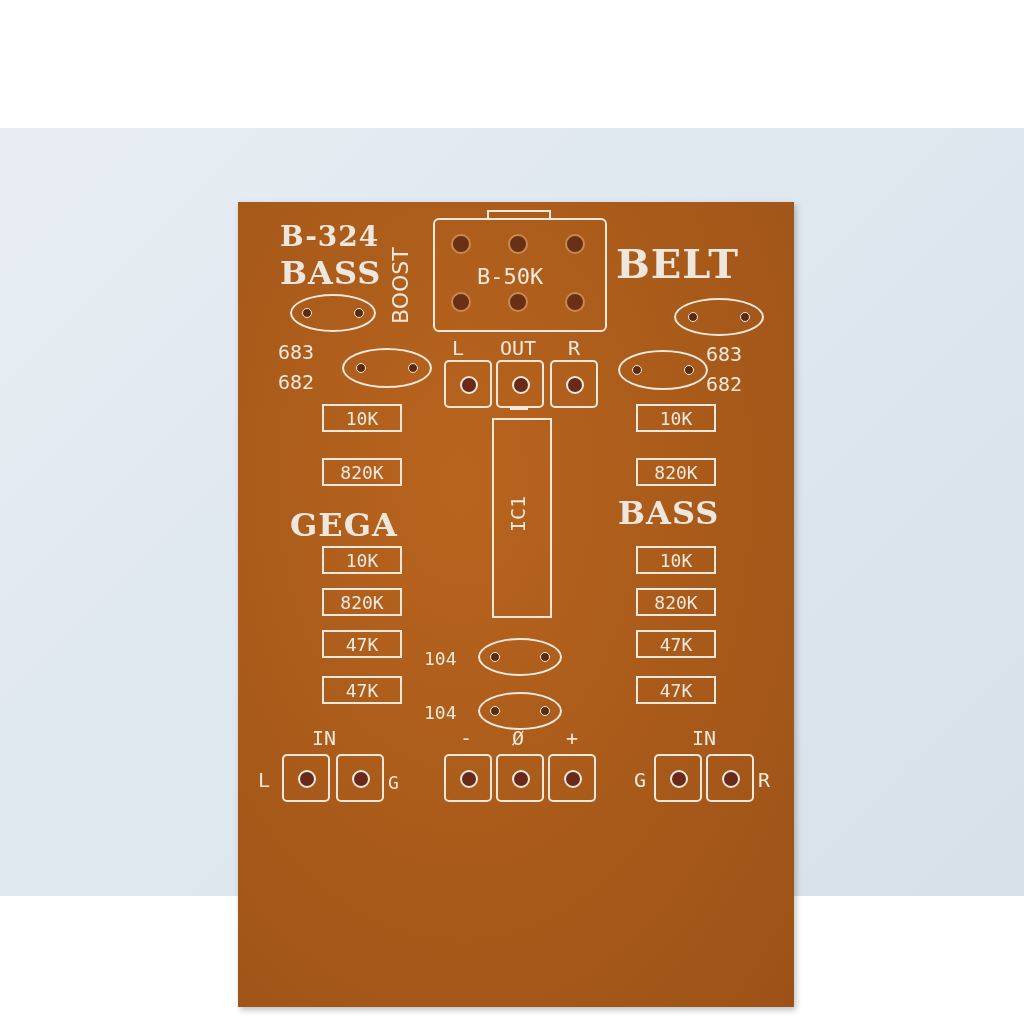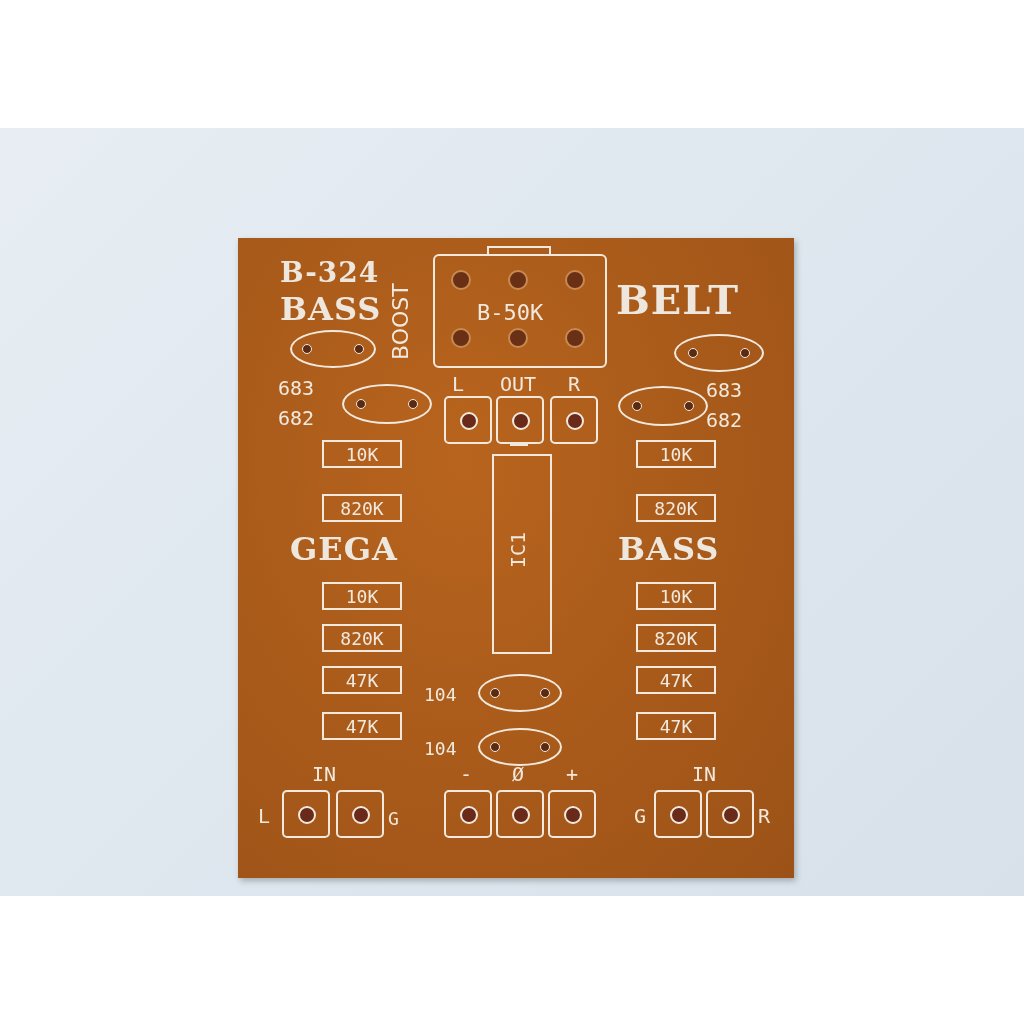--- a/index.html
+++ b/index.html
@@ -6,24 +6,23 @@
   body {
     width: 1024px; height: 1024px; position: relative; overflow: hidden;
     background: #ffffff;
     font-family: "DejaVu Sans", sans-serif;
   }
   .backdrop {
     position: absolute; left: 0; top: 128px; width: 1024px; height: 768px;
     background: linear-gradient(135deg, #e7edf3 0%, #dde6ee 60%, #d8e1ea 100%);
   }
   .board {
-    position: absolute; left: 238px; top: 202px; width: 556px; height: 640px;
+    position: absolute; left: 238px; top: 202px; width: 556px; height: 805px;
     background: radial-gradient(ellipse at 40% 35%, #b8641e 0%, #a85a1a 55%, #9c5217 100%);
     box-shadow: 2px 3px 6px rgba(0,0,0,0.25);
-    margin-top: 36px;
   }
   .silk { position: absolute; color: #f1e9de; }
   .serif-title {
     font-family: "DejaVu Serif", serif; font-weight: bold; color: #eee7de;
     position: absolute; letter-spacing: 1px;
   }
   .mono { font-family: "DejaVu Sans Mono", monospace; color: #f1e9de; position: absolute; }
   .big-hole {
     position: absolute; width: 16px; height: 16px; border-radius: 50%;
     background: #6a3016; border: 2px solid #c88a50;
@@ -112,21 +111,21 @@
   <div class="pad" style="left:258px; top:158px;">
       <span class="dot"></span>
     </div>
   <div class="pad" style="left:312px; top:158px;">
       <span class="dot"></span>
     </div>
   <div style="position:absolute; left:272px; top:206px; width:18px; height:14px; border-top:2px solid #f1e9de;"></div>
 
   <div class="res" style="left:84px; top:202px; width:76px;">10K</div>
   <div class="res" style="left:84px; top:256px; width:76px;">820K</div>
-  <div class="serif-title" style="left:52px; top:292px; font-size:32px;text-align:right;">GEGA</div>
+  <div class="serif-title" style="left:52px; top:304px; font-size:32px;text-align:right;">GEGA</div>
   <div class="res" style="left:84px; top:344px; width:76px;">10K</div>
   <div class="res" style="left:84px; top:386px; width:76px;">820K</div>
   <div class="res" style="left:84px; top:428px; width:76px;">47K</div>
   <div class="res" style="left:84px; top:474px; width:76px;">47K</div>
 
   <div class="res" style="left:398px; top:202px; width:76px;">10K</div>
   <div class="res" style="left:398px; top:256px; width:76px;">820K</div>
   <div class="serif-title" style="left:380px; top:292px; font-size:32px;">BASS</div>
   <div class="res" style="left:398px; top:344px; width:76px;">10K</div>
   <div class="res" style="left:398px; top:386px; width:76px;">820K</div>

